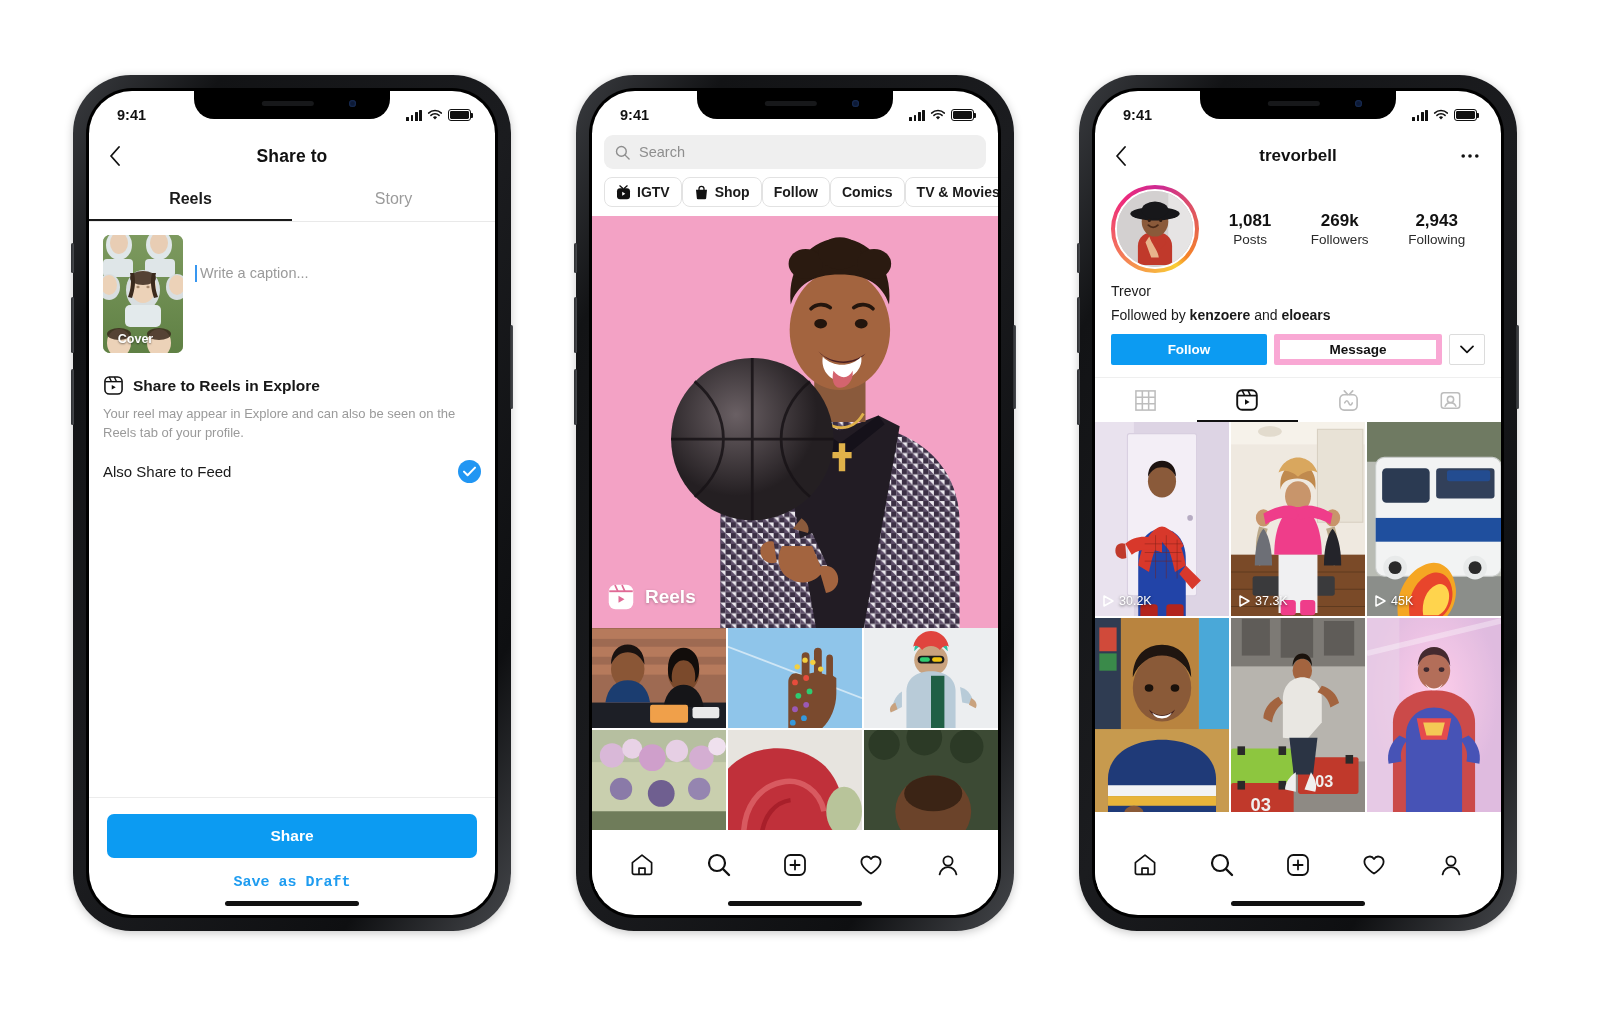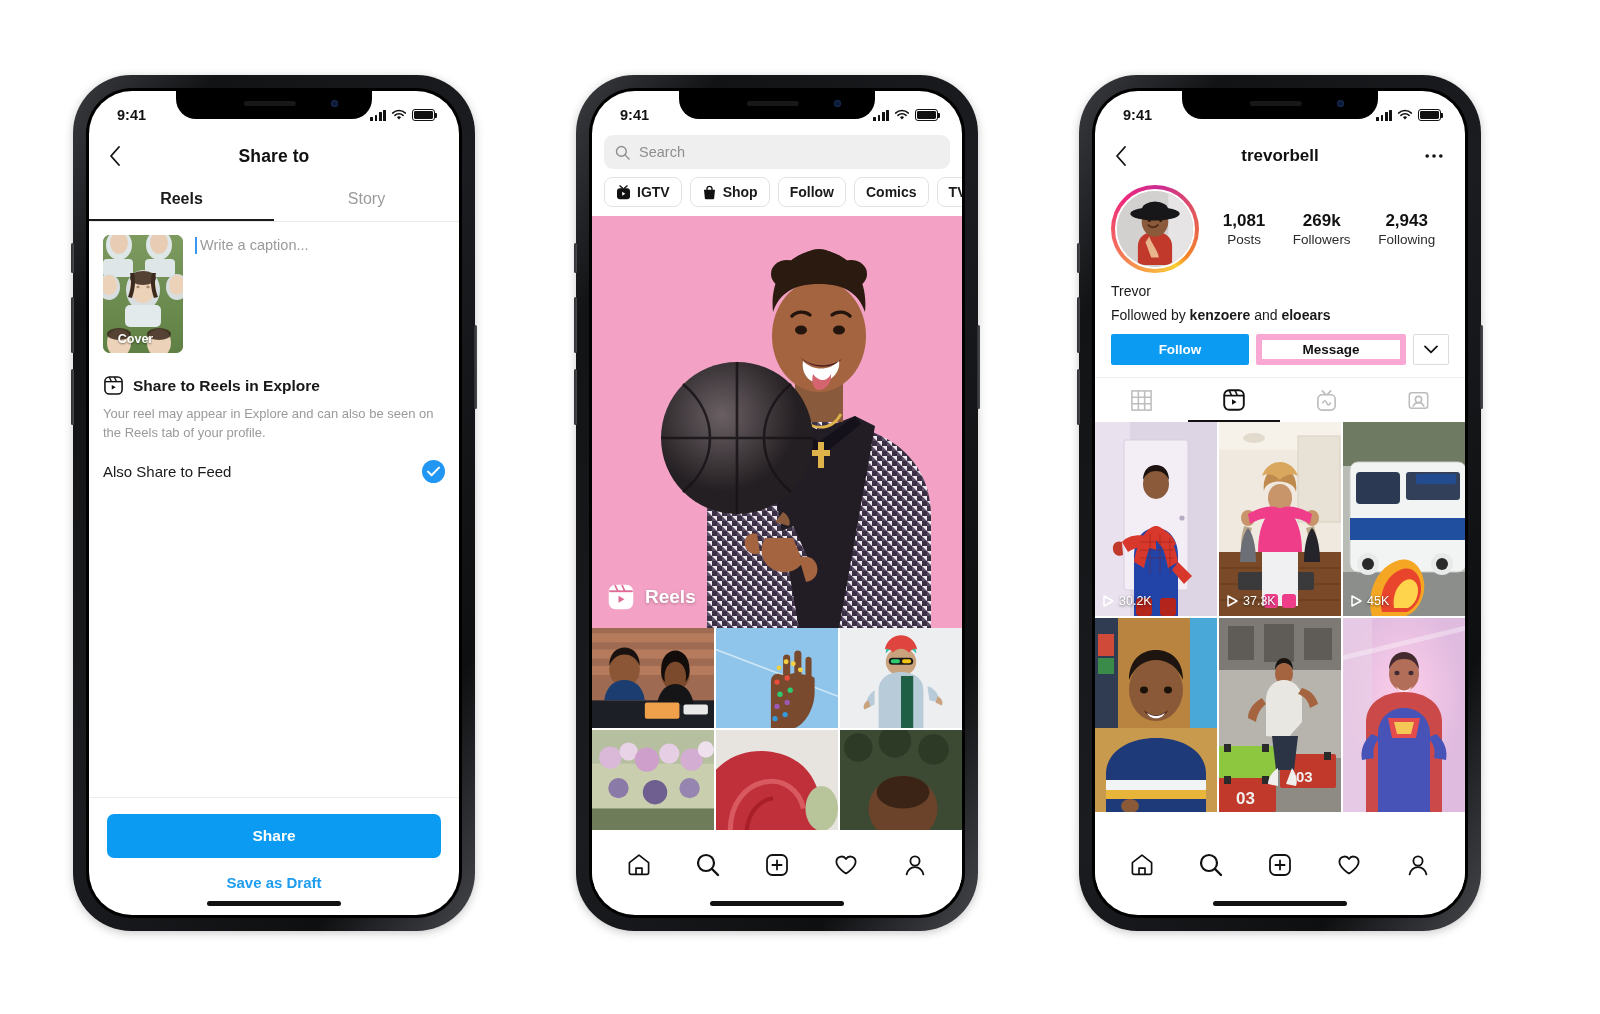--- a/index.html
+++ b/index.html
@@ -7,21 +7,21 @@
     width: 1600px; height: 1014px;
     background: #ffffff;
     font-family: "Liberation Sans", sans-serif;
     overflow: hidden;
   }
   .stage { position: relative; width: 1600px; height: 1014px; }
 
   
   .phone {
     position: absolute;
-    width: 402px; height: 856px;
+    width: 438px; height: 856px;
     border-radius: 58px;
     background: linear-gradient(120deg,#3a3c40 0%,#121315 16%,#1b1c1f 50%,#0e0f11 82%,#45474b 100%);
     padding: 13px;
     box-shadow: 0 2px 10px rgba(0,0,0,.22);
   }
   .phone-inner {
     position: relative;
     width: 100%; height: 100%;
     border-radius: 46px;
     background: #000;
@@ -102,21 +102,21 @@
   .p1-cover {
     position: relative; width: 80px; height: 118px; border-radius: 7px;
     overflow: hidden; flex: none; cursor: pointer;
     background: linear-gradient(#6c8e52,#8aa96d);
   }
   .p1-cover .cover-lbl {
     position: absolute; bottom: 7px; left: 0; right: 15px; text-align: center;
     color: #fff; font-size: 12.5px; font-weight: bold;
     text-shadow: 0 1px 2px rgba(0,0,0,.5);
   }
-  .p1-capt { flex: 1; padding-top: 2px; position: relative; }
+  .p1-capt { flex: 1; padding-top: 2px; position: relative; margin-top: 28px; }
   .p1-capt .caret { position: absolute; left: 0; top: 2px; width: 2px; height: 17px; background: #3897f0; }
   .p1-capt .ph { font-size: 14.5px; color: #9a9a9a; padding-left: 5px; }
 
   .p1-explore { padding: 22px 14px 0; }
   .p1-explore .hrow { display: flex; align-items: center; gap: 9px; }
   .p1-explore .htxt { font-size: 15.5px; font-weight: bold; color: #171717; }
   .p1-explore .sub { margin-top: 9px; font-size: 13px; color: #9a9a9a; line-height: 1.45; }
   .p1-feed {
     margin: 17px 14px 0; display: flex; align-items: center; justify-content: space-between;
   }
@@ -130,32 +130,32 @@
     border-top: 1px solid #ececec; padding: 16px 18px 0;
   }
   .p1-share {
     width: 100%; height: 44px; border: none; border-radius: 7px; background: #0c9bf2;
     color: #fff; font-size: 15.5px; font-weight: bold; cursor: pointer;
     font-family: "Liberation Sans", sans-serif;
   }
   .p1-draft {
     display:block; width: 100%; margin-top: 16px; background: none; border: none;
     color: #1e9cf0; font-size: 15px; font-weight: bold; cursor: pointer;
-    font-family: Liberation Sans, sans-serif;
+    font-family: Liberation Mono, monospace;
   }
 
   
   #phone2 { left: 576px; top: 75px; }
   .p2-search-wrap { padding: 2px 12px 8px; background: #fff; }
   .p2-search {
     height: 34px; border-radius: 9px; background: #efefef;
     display: flex; align-items: center; gap: 9px; padding: 0 11px;
     font-size: 14.5px; color: #8e8e8e; cursor: text;
   }
-  .p2-chips { display: flex; gap: 8px; padding: 0 12px 9px; background:#fff; overflow: hidden; }
+  .p2-chips { display: flex; padding: 0 12px 9px; background:#fff; overflow: hidden; }
   .p2-chip {
     flex: none; height: 30px; border: 1px solid #e2e2e2; border-radius: 8px;
     background: #fff; display: flex; align-items: center; gap: 6px;
     padding: 0 11px; font-size: 14px; font-weight: bold; color: #1a1a1a;
     white-space: nowrap; cursor: pointer;
   }
   .p2-hero {
     position: relative; height: 412px; overflow: hidden;
     background: linear-gradient(170deg,#f5a9c9 0%,#f19ec0 55%,#e8淡 100%);
   }

